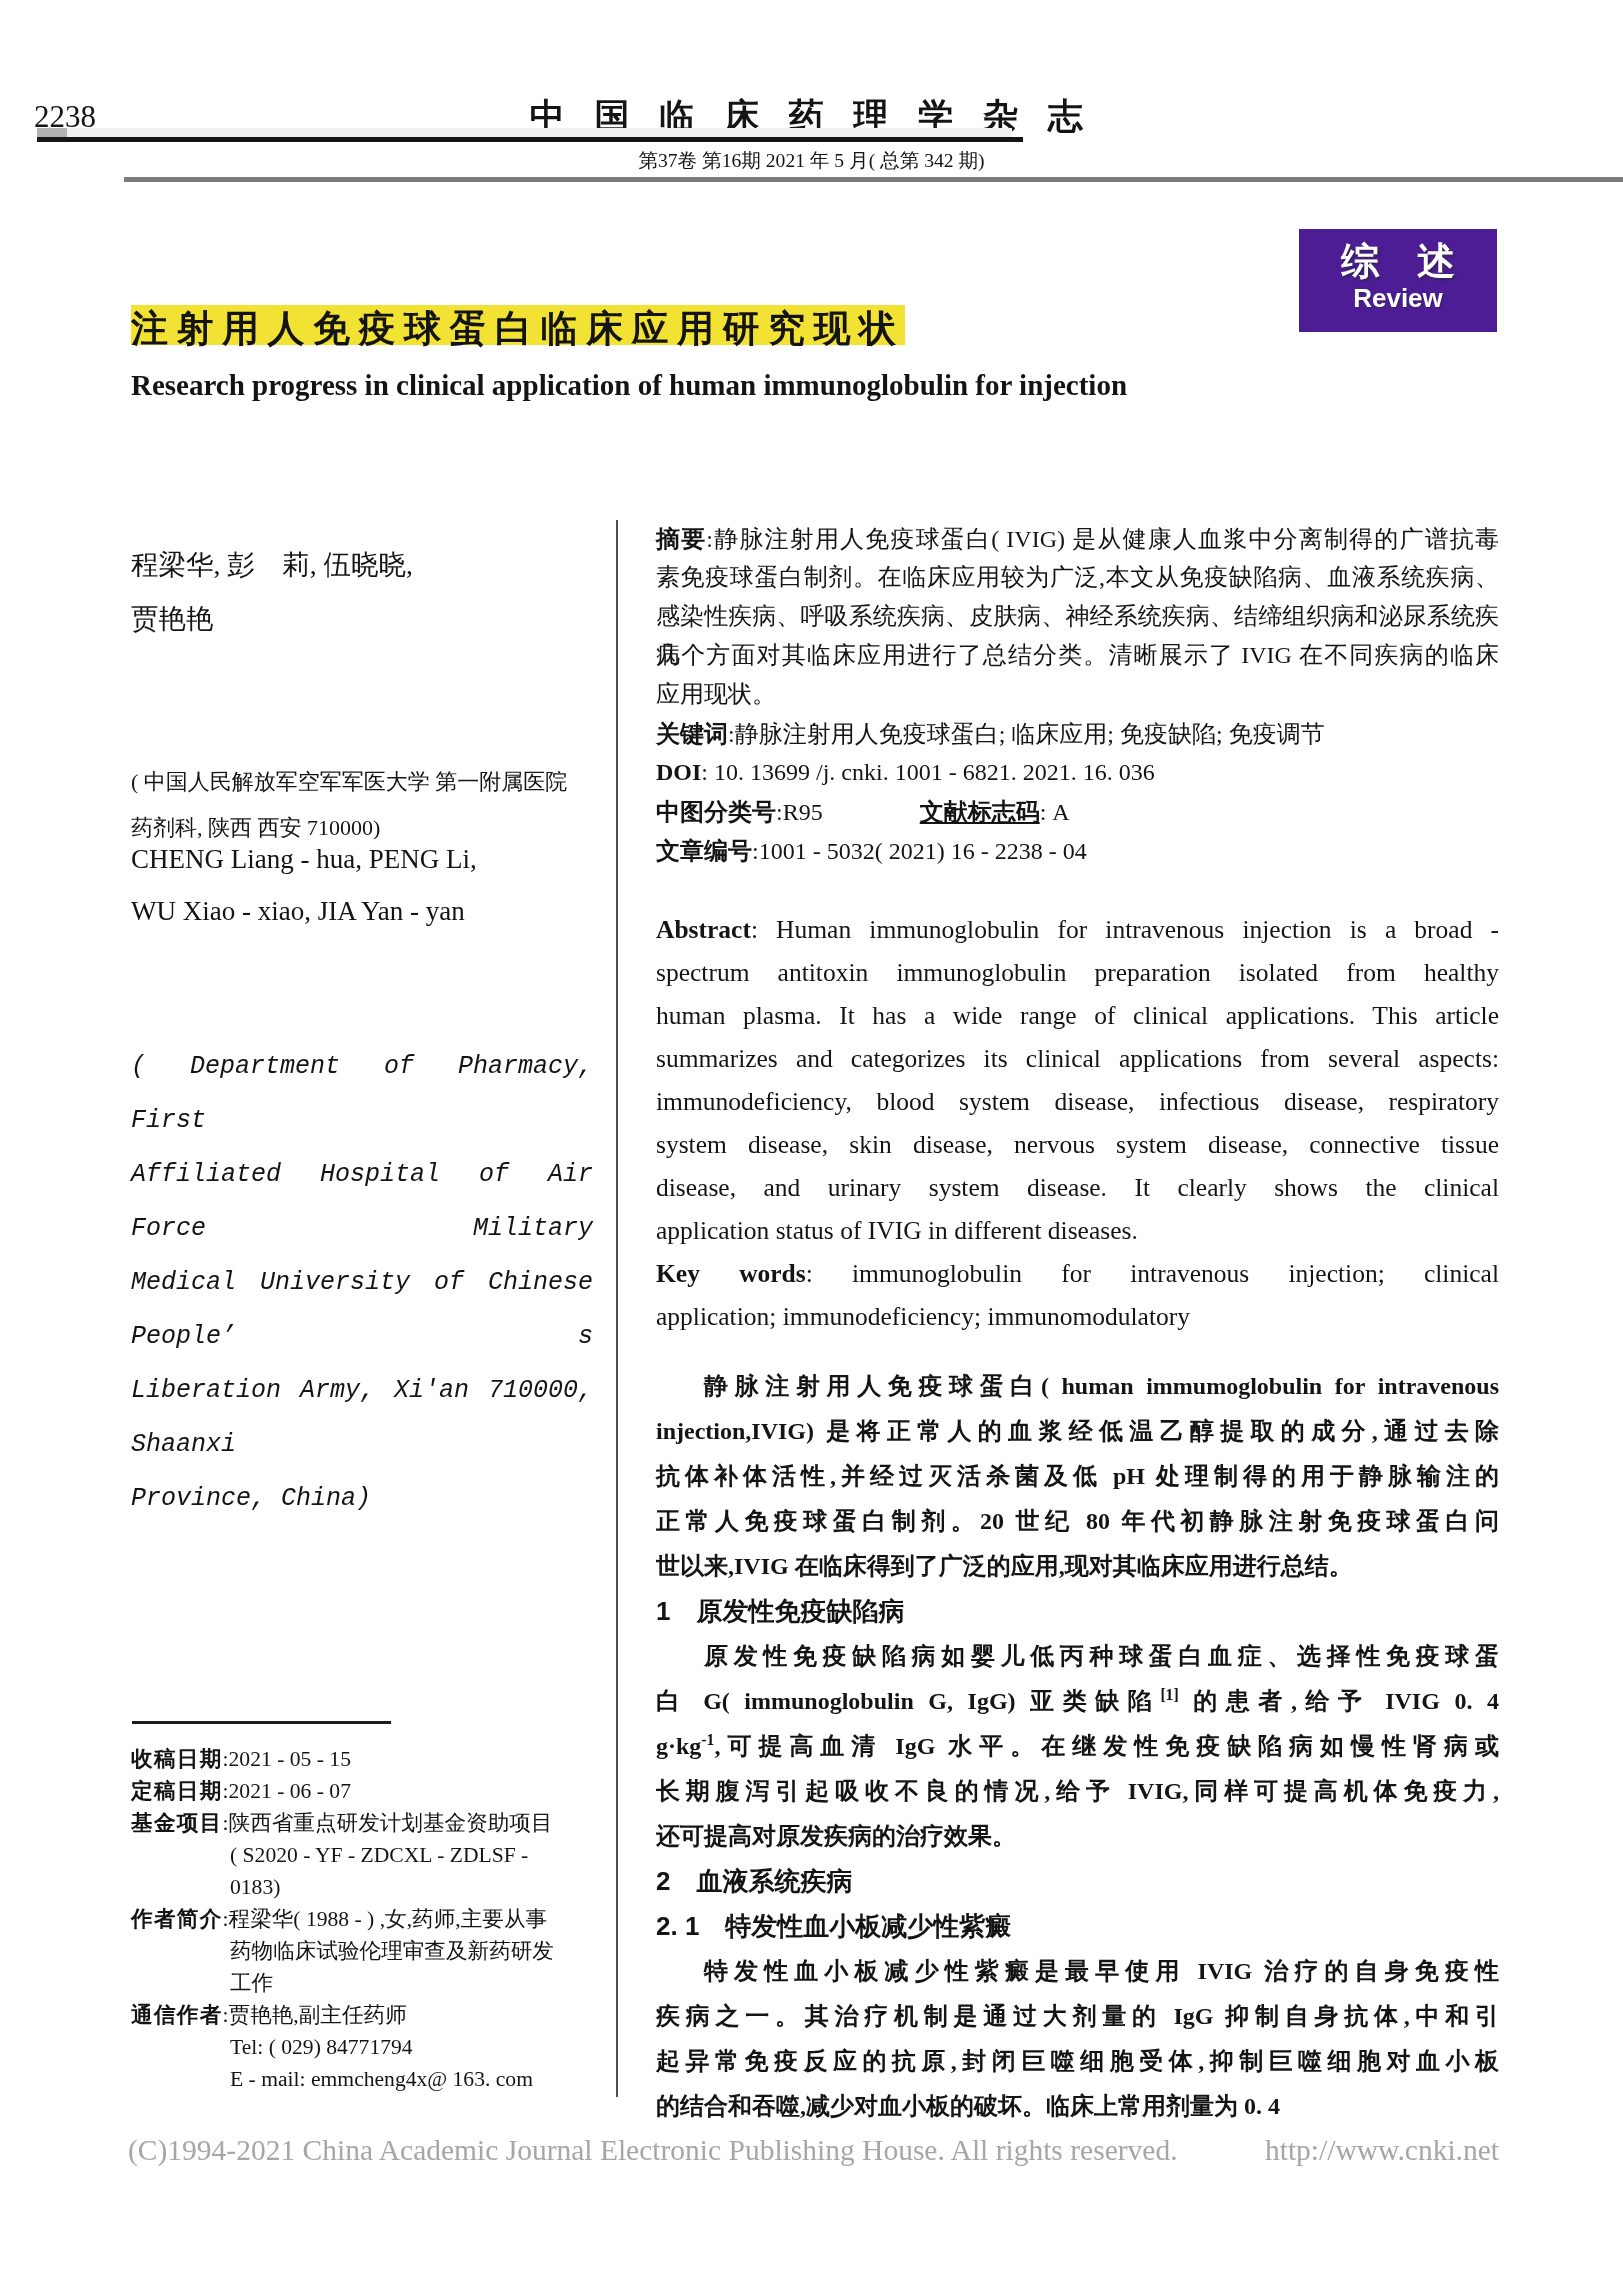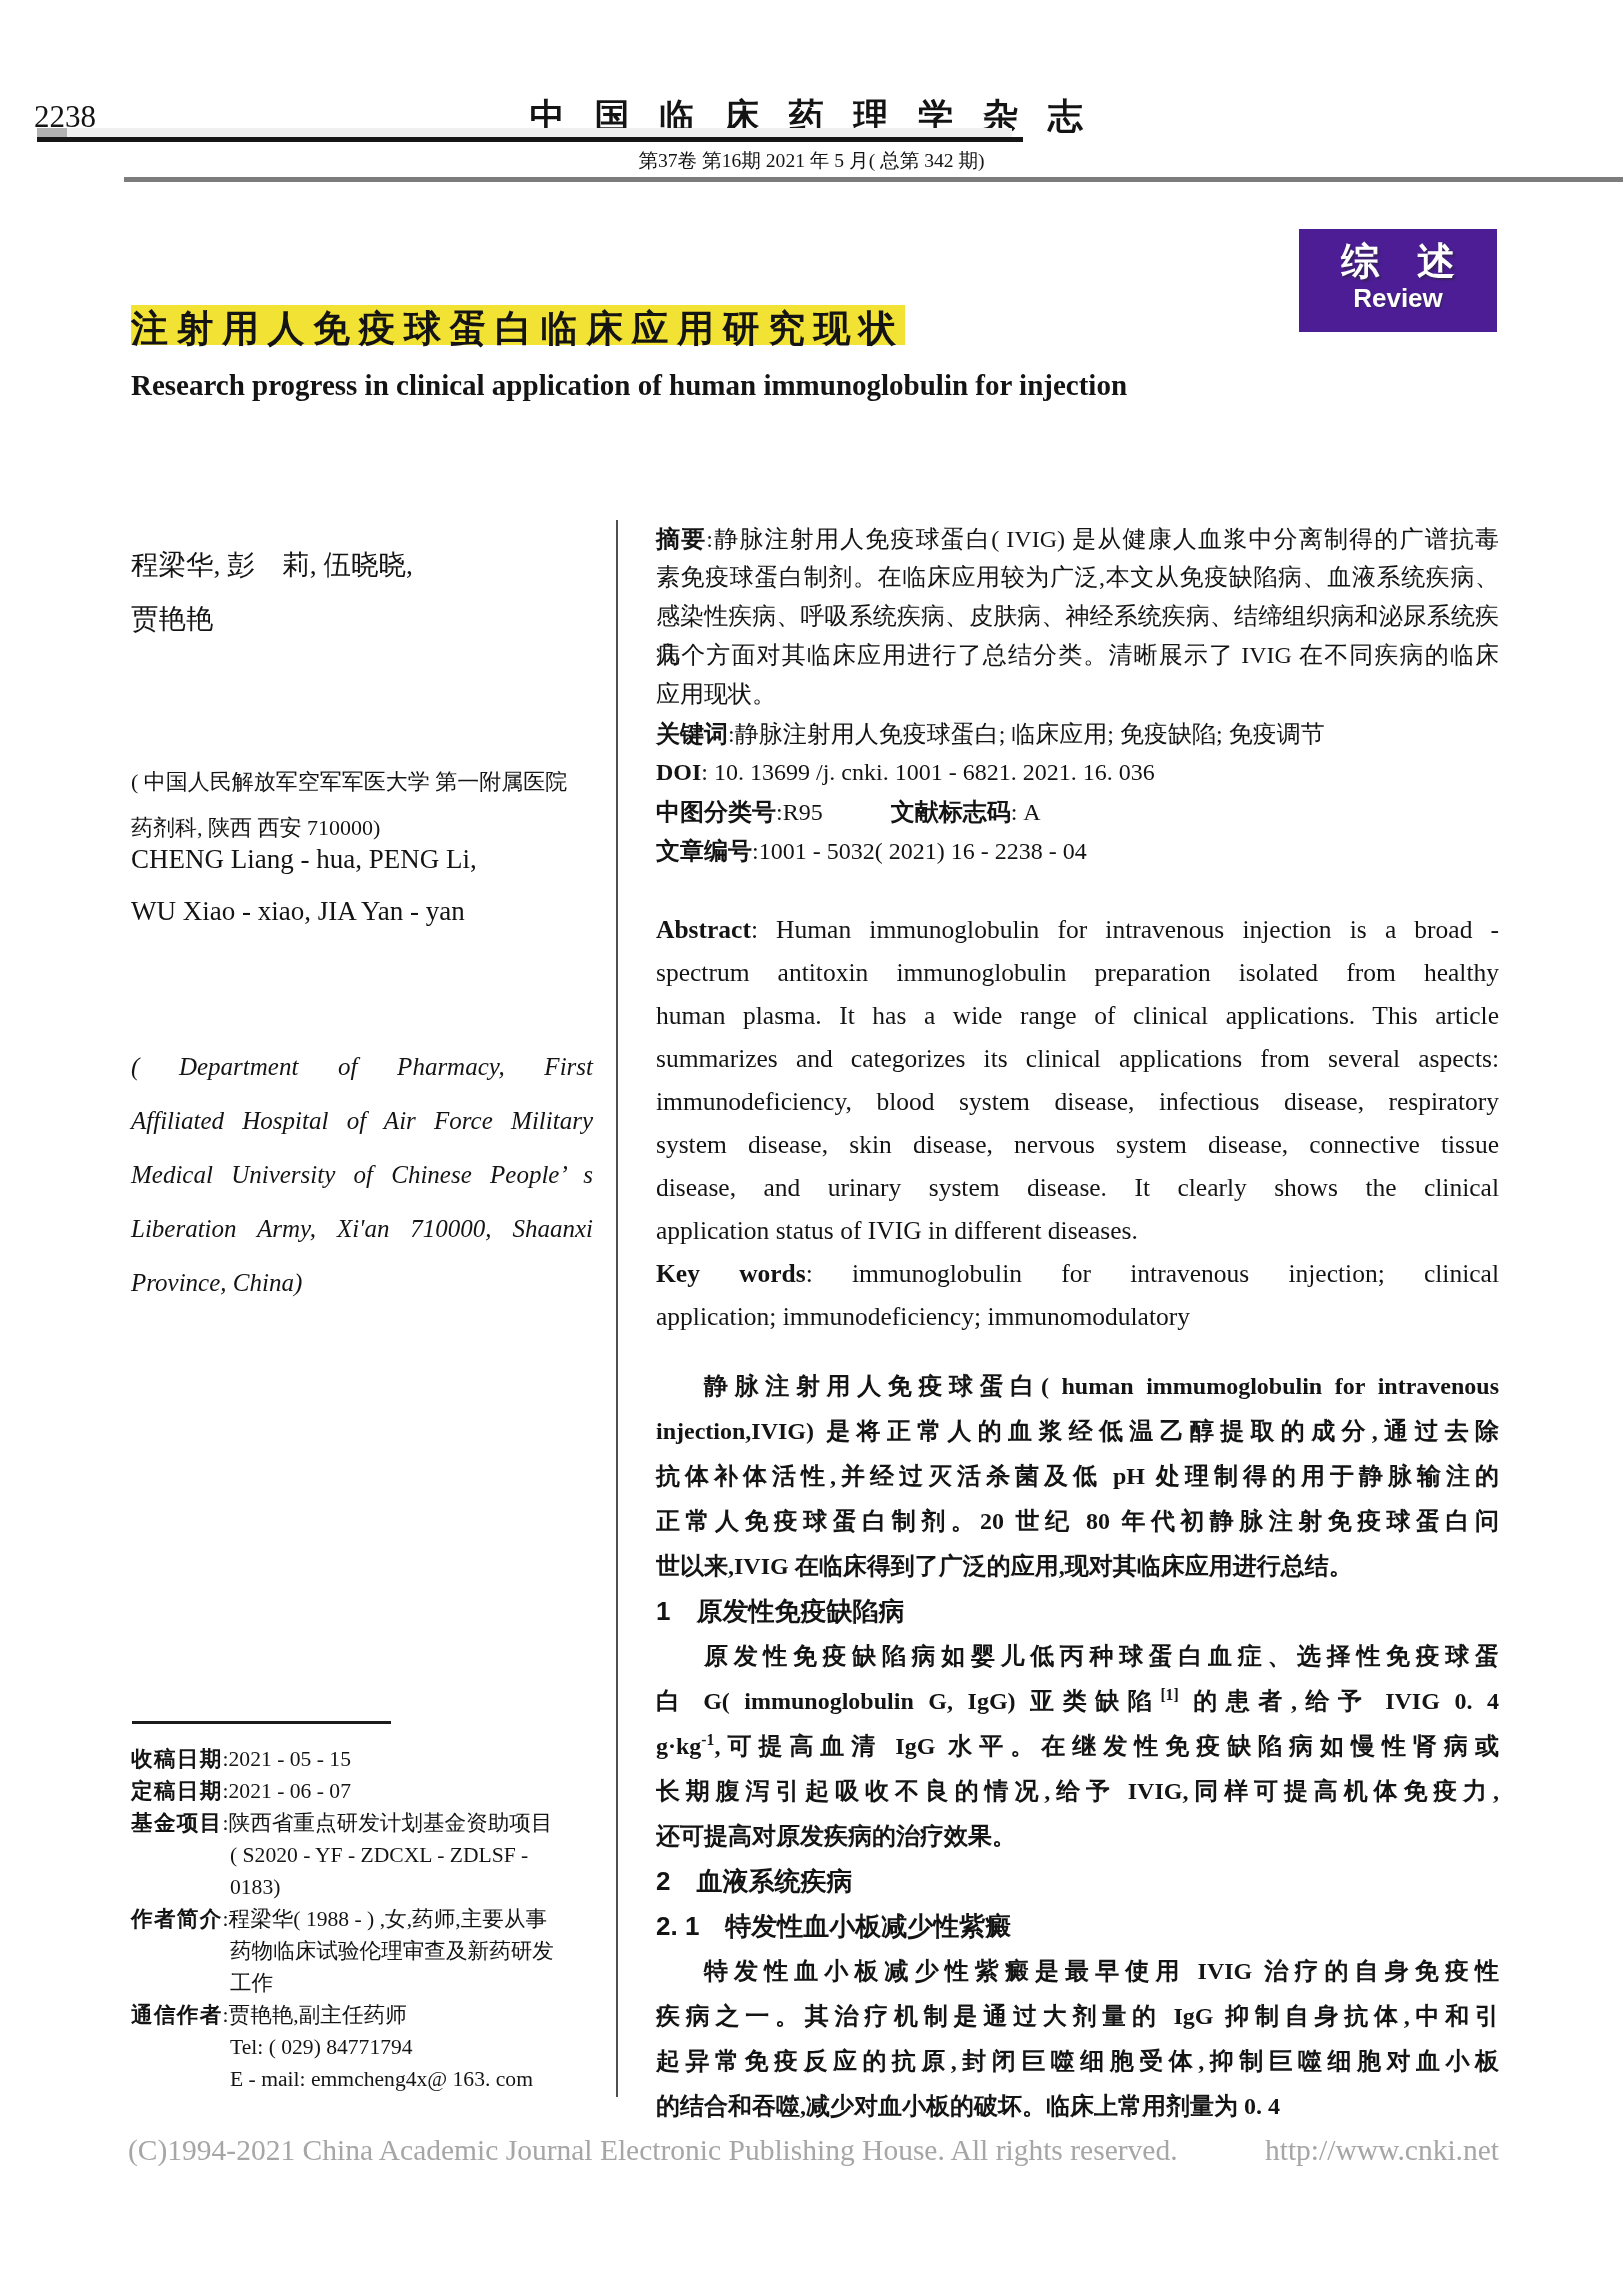--- a/index.html
+++ b/index.html
@@ -3,21 +3,21 @@
 <meta charset="utf-8">
 <style>
   html,body{margin:0;padding:0;background:#888;}
   #page{
     position:relative;width:1623px;height:2295px;background:#ffffff;
     font-family:"Liberation Serif","DejaVu Serif",serif;color:#141414;
     overflow:hidden;
   }
   .abs{position:absolute;}
   .sans{font-family:"Liberation Sans","DejaVu Sans",sans-serif;}
-  .i{font-style:italic;}
+  .i{font-style:italic;font-family:Liberation Mono, monospace;}
   .just{text-align:justify;text-align-last:justify;}
   
   #page-number{left:34px;top:99px;font-size:31px;}
   #journal-title{left:0;top:93px;width:1623px;text-align:center;font-size:35px;font-weight:bold;letter-spacing:10.5px;}
   #header-band{left:37px;top:128px;width:975px;height:8.5px;background:#f0f0f0;}
   #header-band-box{left:37px;top:128px;width:30px;height:8.5px;background:#b2b2b2;}
   #header-rule{left:37px;top:137px;width:986px;height:4.6px;background:#161616;}
   #issue-line{left:0;top:147px;width:1623px;text-align:center;font-size:19.6px;}
   #top-gray-rule{left:124px;top:177px;width:1499px;height:4.6px;background:#7c7c7c;}
   
@@ -47,21 +47,21 @@
   .rl{white-space:normal;}
   #blockA .rl{height:39px;line-height:39px;font-size:24px;}
   #blockB{margin-top:38px;}
   #blockB .rl{height:43px;line-height:43px;font-size:25.5px;}
   #blockC{margin-top:25.5px;}
   #blockC .rl{height:45px;line-height:45px;font-size:24px;font-weight:bold;}
   .rlab{font-family:"Liberation Sans","DejaVu Sans",sans-serif;font-weight:bold;}
   .serifb{font-weight:bold;}
   .h-sec{font-family:"Liberation Sans","DejaVu Sans",sans-serif;font-weight:bold;font-size:26px !important;}
   .ind{text-indent:48px;}
-  .clc2{margin-left:68px;}
+  .clc2{margin-left:97px;text-decoration:underline;}
   sup.ref{font-size:15.7px;vertical-align:super;line-height:0;}
   
   #footer{left:128px;top:2134px;width:1371px;display:flex;justify-content:space-between;
           font-size:29.5px;color:#a6a6a6;white-space:nowrap;}
 </style>
 </head>
 <body>
 
 <div id="page">
 

